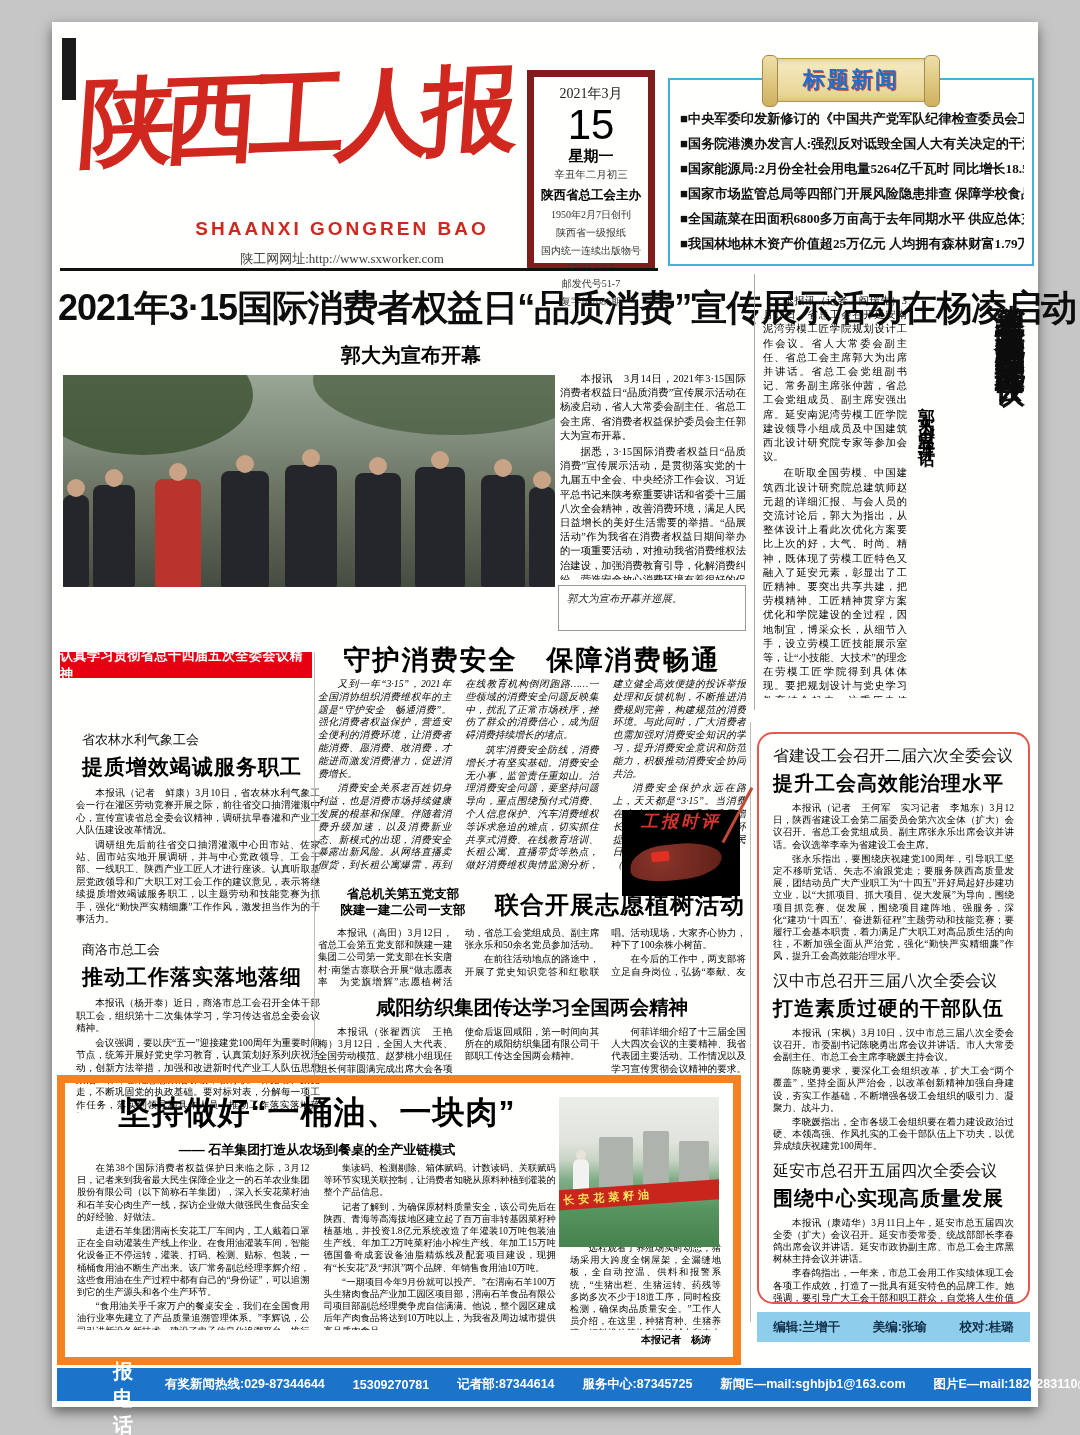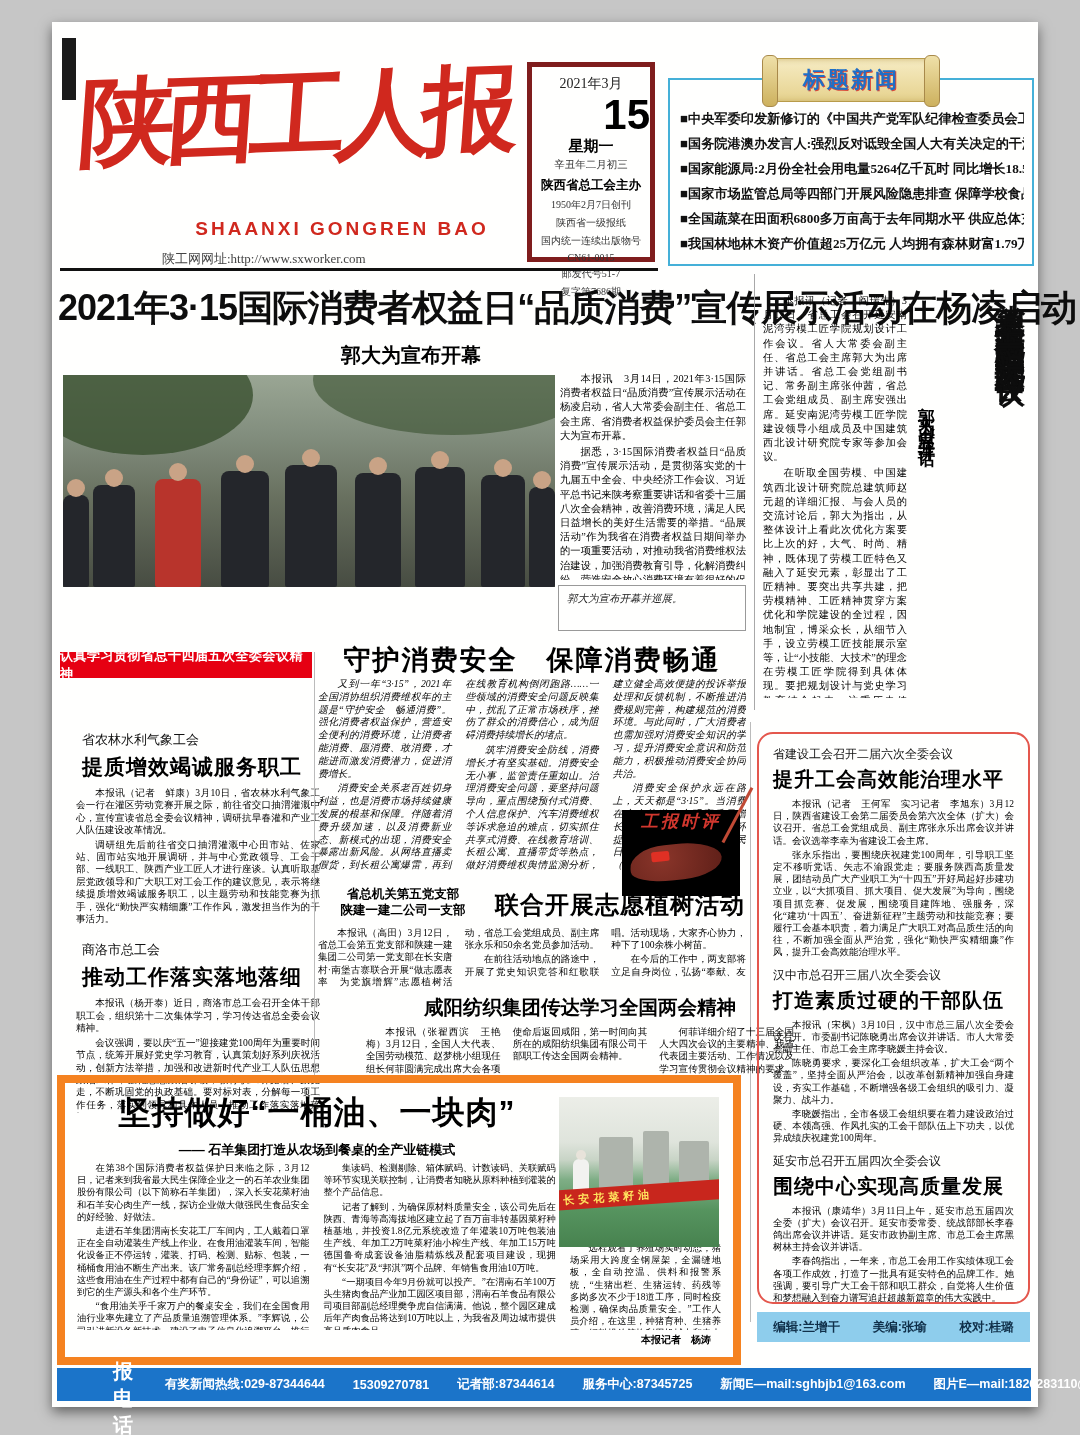--- a/index.html
+++ b/index.html
@@ -6,26 +6,26 @@
   body{width:1080px;height:1435px;background:#c6c6c6;font-family:"Liberation Serif","DejaVu Serif",serif;-webkit-font-smoothing:antialiased;}
   .page{position:relative;width:1080px;height:1435px;overflow:hidden;}
   .paper{position:absolute;left:52px;top:22px;width:986px;height:1385px;background:#fffffe;box-shadow:0 5px 12px rgba(0,0,0,.5);}
   .abs{position:absolute;}
   .p{text-indent:2em;text-align:justify;margin:0 0 2px 0;}
 
   
   .edition-marker{left:10px;top:16px;width:14px;height:62px;background:#1a1a1a;}
   .masthead-title{left:26px;top:30px;width:470px;height:150px;color:#d0281e;font-size:96px;font-weight:bold;letter-spacing:-10px;transform:rotate(-2deg) skewX(-6deg);white-space:nowrap;}
   .masthead-pinyin{left:140px;top:196px;width:300px;text-align:center;color:#d0281e;font-size:19px;font-weight:bold;letter-spacing:3px;font-family:"Liberation Sans",sans-serif;}
-  .masthead-site{left:110px;top:228px;width:360px;color:#444;font-size:13px;}
-
-  
-  .date-box{left:475px;top:40px;width:128px;height:200px;border:5px solid #7f1d1d;text-align:center;padding-top:8px;box-sizing:border-box;}
+  .masthead-site{left:110px;top:228px;width:360px;text-align:center;color:#444;font-size:13px;}
+
+  
+  .date-box{left:475px;top:48px;width:128px;height:200px;border:7px solid #7f1d1d;text-align:center;padding-top:8px;box-sizing:border-box;}
   .date-ym{font-size:14px;color:#222;}
-  .date-day{font-size:42px;font-weight:bold;line-height:44px;font-family:"Liberation Sans",sans-serif;text-align:right;}
+  .date-day{font-size:42px;font-weight:normal;line-height:44px;font-family:"Liberation Sans",sans-serif;}
   .date-week{font-size:15px;font-weight:bold;}
   .date-lunar{font-size:10.5px;color:#333;margin-top:2px;}
   .date-org{font-size:12.5px;font-weight:bold;margin-top:5px;}
   .date-line{font-size:10px;color:#333;margin-top:4px;}
 
   
   .news-box{left:616px;top:56px;width:362px;height:184px;border:2px solid #45b0d8;}
   .news-scroll{position:absolute;left:50%;top:-22px;transform:translateX(-50%);width:158px;height:42px;background:linear-gradient(180deg,#f6ecc4,#e6d28e);border:1px solid #b89b4a;border-radius:5px;box-shadow:inset 0 0 6px #c9b26a;display:flex;align-items:center;justify-content:center;}
   .news-scroll:before,.news-scroll:after{content:"";position:absolute;top:-4px;width:14px;height:50px;background:linear-gradient(180deg,#efe0a8,#cdb15e);border:1px solid #a8894a;border-radius:6px;}
   .news-scroll:before{left:-10px;} .news-scroll:after{right:-10px;}
@@ -72,27 +72,27 @@
   .pen{position:absolute;right:2px;top:-26px;width:2.5px;height:62px;background:#c04a35;transform:rotate(28deg);}
 
   
   .tree{left:266px;top:862px;width:428px;height:108px;}
   .tree-kickers{width:168px;text-align:center;font-size:12.5px;font-weight:bold;font-family:"Liberation Sans",sans-serif;line-height:16px;padding-top:2px;}
   .tree-title{font-size:24px;font-weight:900;font-family:"Liberation Sans",sans-serif;letter-spacing:1px;padding-top:5px;}
   .tree-head{display:flex;gap:8px;align-items:flex-start;justify-content:center;}
   .tree-body{margin-top:6px;column-count:3;column-gap:12px;height:62px;overflow:hidden;font-size:9.6px;line-height:12.2px;}
 
   
-  .xy{left:266px;top:972px;width:428px;height:84px;margin-left:48px;}
+  .xy{left:266px;top:972px;width:428px;height:84px;}
   .xy-title{text-align:center;font-size:19.5px;font-weight:900;font-family:"Liberation Sans",sans-serif;margin-bottom:5px;}
   .xy-body{column-count:3;column-gap:12px;height:54px;overflow:hidden;font-size:9.6px;line-height:12.2px;}
 
   
   .rbox{left:705px;top:710px;width:273px;height:572px;border:2.5px solid #e4574d;border-radius:16px;box-sizing:border-box;padding:12px 14px;overflow:hidden;}
-  .rbox .kicker{margin:8px 0 3px 0;font-size:12px;}
+  .rbox .kicker{margin:8px 0 3px 0;font-size:16px;}
   .rbox .a-title{margin:0 0 5px 0;font-size:20px;}
   .rbox .p{font-size:9.5px;line-height:12.2px;}
   .editors{left:705px;top:1290px;width:273px;height:30px;background:#8ecdec;display:flex;align-items:center;justify-content:space-around;font-size:12.5px;font-weight:bold;color:#10304a;font-family:"Liberation Sans",sans-serif;}
 
   
   .obox{left:5px;top:1053px;width:684px;height:290px;border:8px solid #f58220;box-sizing:border-box;padding:8px 12px;overflow:hidden;}
   .obox-title{width:480px;text-align:center;font-size:32px;font-weight:900;font-family:"Liberation Sans",sans-serif;letter-spacing:1px;}
   .obox-sub{width:480px;text-align:center;font-size:13px;font-weight:bold;font-family:"Liberation Sans",sans-serif;margin-top:6px;}
   .obox-body{margin-top:3px;display:flex;gap:14px;}
   .ocol{overflow:hidden;}

